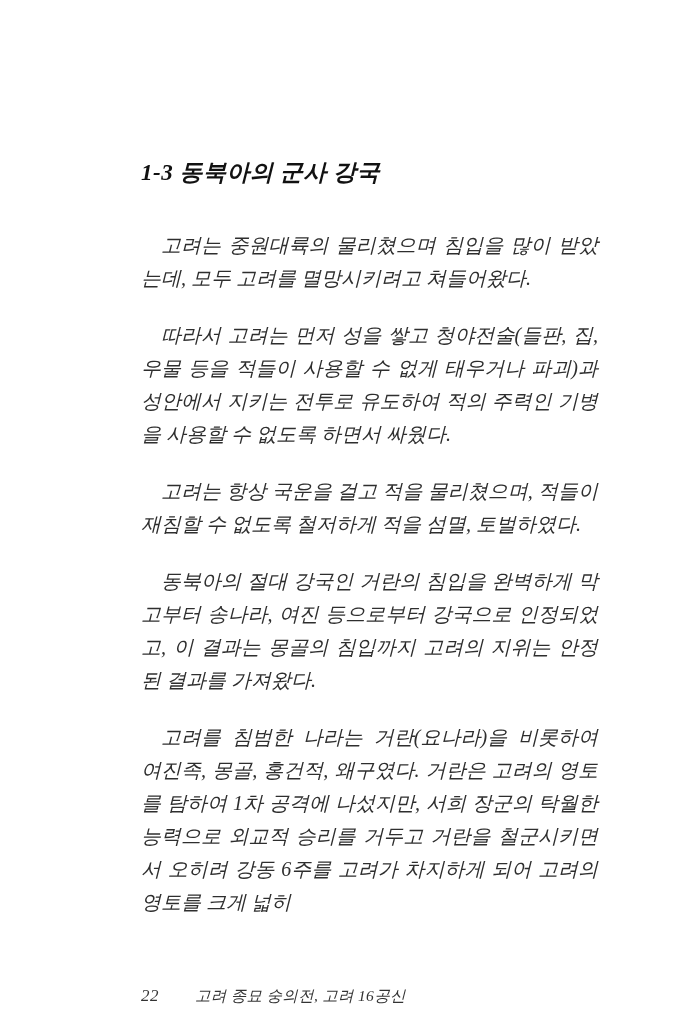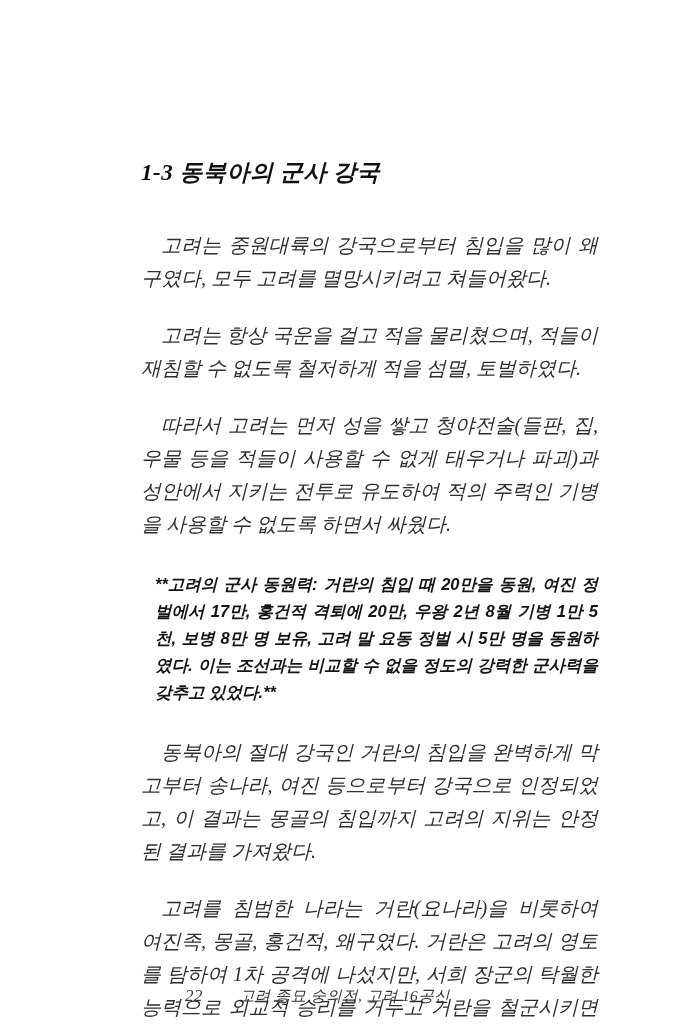--- a/index.html
+++ b/index.html
@@ -59,45 +59,43 @@
     left: 93px;
     right: 93px;
     top: 938px;
     display: flex;
     align-items: baseline;
     color: var(--footer-text);
   }
   .footer .page-number {
     font-size: 17px;
     letter-spacing: 0.5px;
-    margin-left: 44px;
   }
   .footer .running-title {
     font-size: 15.5px;
     margin-left: 12px;
     letter-spacing: 0.3px;
   }
 </style>
 </head>
 <body>
 
 <div class="page">
   <div class="content">
 
     <h1 class="heading">1-3 동북아의 군사 강국</h1>
 
-    <p class="body-para">고려는 중원대륙의 강국으로부터 침입을 많이 왜구였다, 모두 고려를 멸망시키려고 쳐들어왔다.</p>
+    <p class="body-para">고려는 중원대륙의 물리쳤으며 침입을 많이 받았는데, 모두 고려를 멸망시키려고 쳐들어왔다.</p>
 
+
+    <p class="body-para">따라서 고려는 먼저 성을 쌓고 청야전술(들판, 집, 우물 등을 적들이 사용할 수 없게 태우거나 파괴)과 성안에서 지키는 전투로 유도하여 적의 주력인 기병을 사용할 수 없도록 하면서 싸웠다.</p>
 
     <p class="body-para">고려는 항상 국운을 걸고 적을 물리쳤으며, 적들이 재침할 수 없도록 철저하게 적을 섬멸, 토벌하였다.</p>
 
-    <p class="body-para">따라서 고려는 먼저 성을 쌓고 청야전술(들판, 집, 우물 등을 적들이 사용할 수 없게 태우거나 파괴)과 성안에서 지키는 전투로 유도하여 적의 주력인 기병을 사용할 수 없도록 하면서 싸웠다.</p>
 
-
-    <div class="note">**고려의 군사 동원력: 거란의 침입 때 20만을 동원, 여진 정벌에서 17만, 홍건적 격퇴에 20만, 우왕 2년 8월 기병 1만 5천, 보병 8만 명 보유, 고려 말 요동 정벌 시 5만 명을 동원하였다. 이는 조선과는 비교할 수 없을 정도의 강력한 군사력을 갖추고 있었다.**</div>
 
     <p class="body-para">동북아의 절대 강국인 거란의 침입을 완벽하게 막고부터 송나라, 여진 등으로부터 강국으로 인정되었고, 이 결과는 몽골의 침입까지 고려의 지위는 안정된 결과를 가져왔다.</p>
 
     <p class="body-para">고려를 침범한 나라는 거란(요나라)을 비롯하여 여진족, 몽골, 홍건적, 왜구였다. 거란은 고려의 영토를 탐하여 1차 공격에 나섰지만, 서희 장군의 탁월한 능력으로 외교적 승리를 거두고 거란을 철군시키면서 오히려 강동 6주를 고려가 차지하게 되어 고려의 영토를 크게 넓히</p>
 
   </div>
 
   <div class="footer">
     <span class="page-number">22</span>
     <span class="running-title">고려 종묘 숭의전, 고려 16공신</span>

